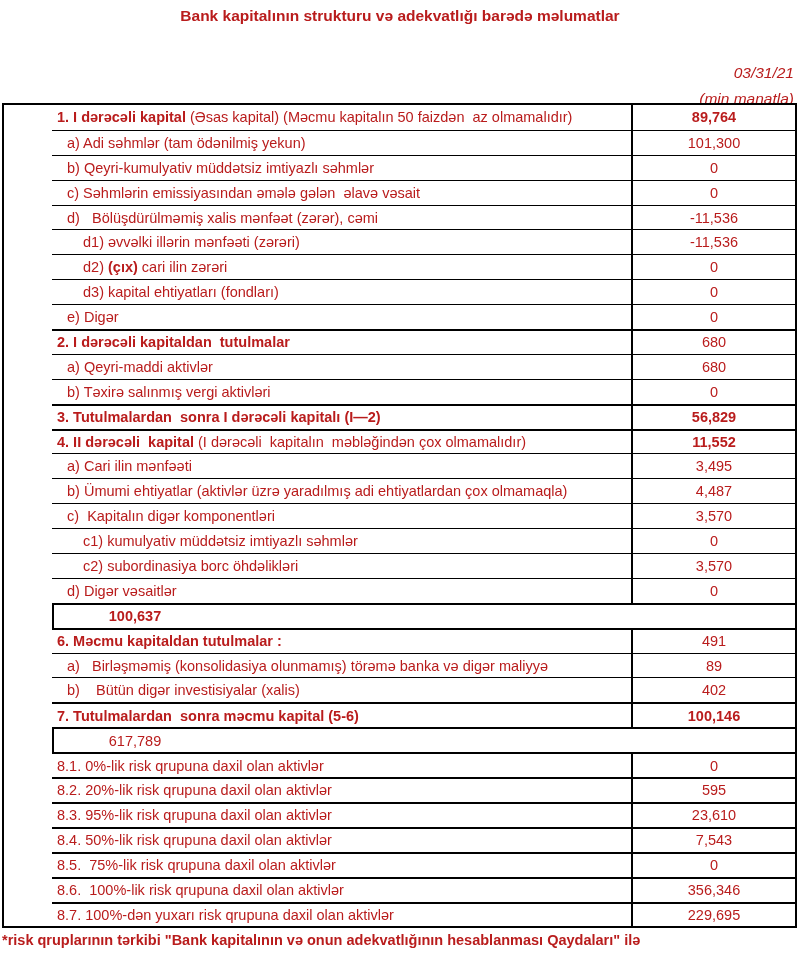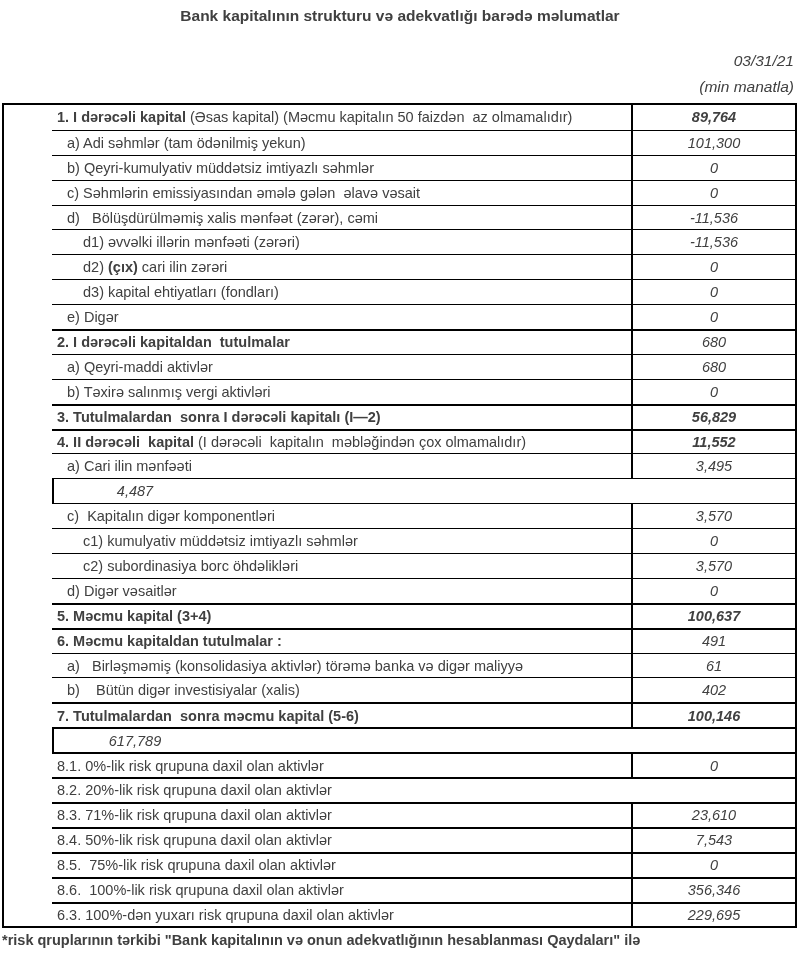--- a/index.html
+++ b/index.html
@@ -1,31 +1,31 @@
 <!DOCTYPE html>
 <html><head>
 <meta charset="utf-8">
 <style>
   html,body{margin:0;padding:0;background:#fff;}
   .page{
     position:relative;
     width:800px;height:964px;
-    background:#fff;color:#404040;
+    background:#fff;color:#b91c1c;
     font-family:"Liberation Sans","DejaVu Sans",sans-serif;
     overflow:hidden;
   }
   .title{
     text-align:center;
     font-weight:bold;
     font-size:15.5px;
     padding-top:7px;
   }
   .meta{
     position:absolute;
-    right:6px;top:48px;
+    right:6px;top:60px;
     text-align:right;
     font-style:italic;
     font-size:15.5px;
     line-height:26px;
   }
   .cap-table{
     position:absolute;
     left:2px;top:103px;
     width:795px;
     border:2.5px solid #000;
@@ -49,21 +49,20 @@
     font-size:14.5px;
     overflow:hidden;
   }
   .label{flex:1;}
   .label span{white-space:pre;}
   .value{
     width:164px;
     border-left:2px solid #000;
     justify-content:center;
     text-align:left;
-    font-style:italic;
   }
   .bold{font-weight:bold;}
   .ind-0 .label{padding-left:5px;}
   .ind-1 .label{padding-left:15px;}
   .ind-2 .label{padding-left:31px;}
   .footnote{
     position:absolute;
     left:2px;top:932px;
     font-weight:bold;
     font-size:14.5px;
@@ -169,20 +168,23 @@
           </div>
           <div class="cell value bold">11,552</div>
         </div>
         <div class="row b-thin ind-1">
           <div class="cell label">
             <span>a) Cari ilin mənfəəti</span>
           </div>
           <div class="cell value">3,495</div>
         </div>
         <div class="row b-thin ind-1">
+          <div class="cell label">
+            <span>b) Ümumi ehtiyatlar (aktivlər üzrə yaradılmış adi ehtiyatlardan çox olmamaqla)</span>
+          </div>
           <div class="cell value">4,487</div>
         </div>
         <div class="row b-thin ind-1">
           <div class="cell label">
             <span>c)  Kapitalın digər komponentləri</span>
           </div>
           <div class="cell value">3,570</div>
         </div>
         <div class="row b-thin ind-2">
           <div class="cell label">
@@ -196,36 +198,33 @@
           </div>
           <div class="cell value">3,570</div>
         </div>
         <div class="row b-thin ind-1">
           <div class="cell label">
             <span>d) Digər vəsaitlər</span>
           </div>
           <div class="cell value">0</div>
         </div>
         <div class="row b-thick ind-0">
-          <div class="cell label">
-            <span class="bold">5. Məcmu kapital (3+4)</span>
-          </div>
           <div class="cell value bold">100,637</div>
         </div>
         <div class="row b-thick ind-0">
           <div class="cell label">
             <span class="bold">6. Məcmu kapitaldan tutulmalar :</span>
           </div>
           <div class="cell value">491</div>
         </div>
         <div class="row b-thin ind-1">
           <div class="cell label">
-            <span>a)   Birləşməmiş (konsolidasiya aktivlər) törəmə banka və digər maliyyə</span>
-          </div>
-          <div class="cell value">61</div>
+            <span>a)   Birləşməmiş (konsolidasiya olunmamış) törəmə banka və digər maliyyə</span>
+          </div>
+          <div class="cell value">89</div>
         </div>
         <div class="row b-thin ind-1">
           <div class="cell label">
             <span>b)    Bütün digər investisiyalar (xalis)</span>
           </div>
           <div class="cell value">402</div>
         </div>
         <div class="row b-thick ind-0">
           <div class="cell label">
             <span class="bold">7. Tutulmalardan  sonra məcmu kapital (5-6)</span>
@@ -238,24 +237,25 @@
         <div class="row b-medium ind-0">
           <div class="cell label">
             <span>8.1. 0%-lik risk qrupuna daxil olan aktivlər</span>
           </div>
           <div class="cell value">0</div>
         </div>
         <div class="row b-medium ind-0">
           <div class="cell label">
             <span>8.2. 20%-lik risk qrupuna daxil olan aktivlər</span>
           </div>
-        </div>
-        <div class="row b-medium ind-0">
-          <div class="cell label">
-            <span>8.3. 71%-lik risk qrupuna daxil olan aktivlər</span>
+          <div class="cell value">595</div>
+        </div>
+        <div class="row b-medium ind-0">
+          <div class="cell label">
+            <span>8.3. 95%-lik risk qrupuna daxil olan aktivlər</span>
           </div>
           <div class="cell value">23,610</div>
         </div>
         <div class="row b-medium ind-0">
           <div class="cell label">
             <span>8.4. 50%-lik risk qrupuna daxil olan aktivlər</span>
           </div>
           <div class="cell value">7,543</div>
         </div>
         <div class="row b-medium ind-0">
@@ -265,20 +265,20 @@
           <div class="cell value">0</div>
         </div>
         <div class="row b-medium ind-0">
           <div class="cell label">
             <span>8.6.  100%-lik risk qrupuna daxil olan aktivlər</span>
           </div>
           <div class="cell value">356,346</div>
         </div>
         <div class="row b-medium ind-0">
           <div class="cell label">
-            <span>6.3. 100%-dən yuxarı risk qrupuna daxil olan aktivlər</span>
+            <span>8.7. 100%-dən yuxarı risk qrupuna daxil olan aktivlər</span>
           </div>
           <div class="cell value">229,695</div>
         </div>
       </div>
   </div>
   <div class="footnote">*risk qruplarının tərkibi "Bank kapitalının və onun adekvatlığının hesablanması Qaydaları" ilə</div>
 </div>
 
 </body></html>

